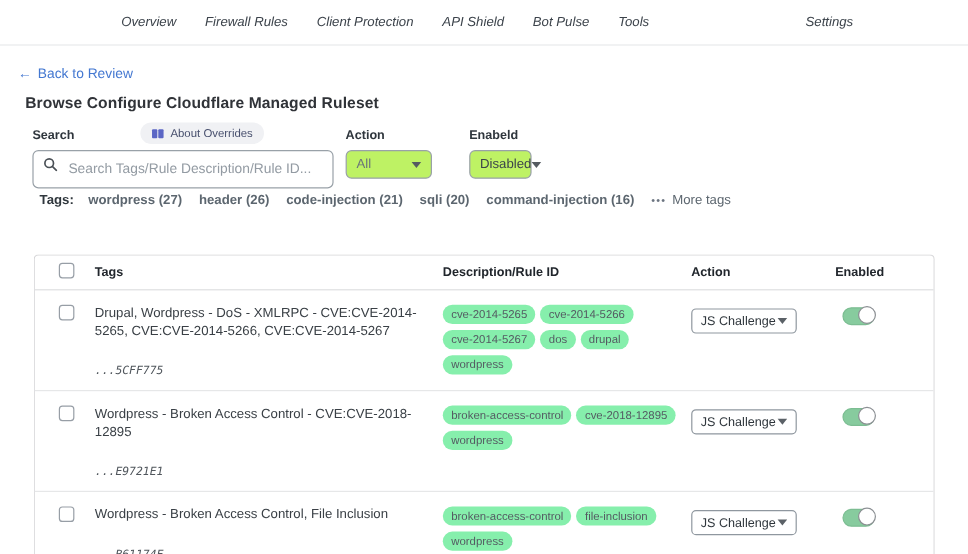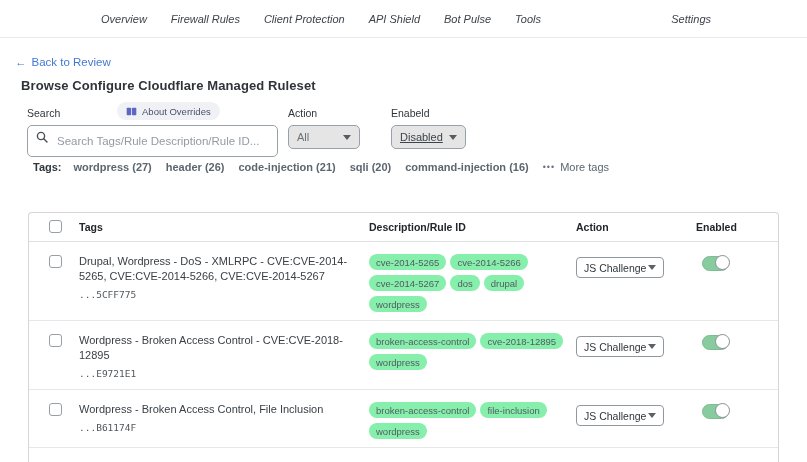--- a/index.html
+++ b/index.html
@@ -21,34 +21,34 @@
   
   .page-header { position:absolute; left:21px; top:78px; display:flex; align-items:center; gap:9px;flex-direction:column; }
   .page-title { font-size:13px; font-weight:700; color:#303338; letter-spacing:.1px; }
   .about-badge { display:inline-flex; align-items:center; gap:5px; background:#f0f1f4; border-radius:9px;
                  height:18px; padding:0 9px; font-size:9.5px; color:#474f6d; cursor:pointer; }
   .about-badge svg { display:block; }
 
   
   .filters { position:absolute; top:107px; left:0; width:100%; height:42px; }
   .fgroup { position:absolute; top:0; }
-  .flabel { font-size:10.5px; font-weight:400; color:#2f363d; margin-bottom:6px; }
+  .flabel { font-size:10.5px; font-weight:700; color:#2f363d; margin-bottom:6px; }
   .search-group { left:27px; width:251px; }
   .search-box { position:relative; }
   .search-box input { width:251px; height:32px; border:1px solid #99a1a8; border-radius:5px;
                       padding:0 8px 0 29px; font-size:11.5px; color:#3c434b; outline:none;
                       font-family:"Liberation Sans", sans-serif; }
   .search-box input::placeholder { color:#939ba3; }
   .search-icon { position:absolute; left:9px; top:6px; }
   .action-group { left:288px; }
   .enabled-group { left:391px; }
-  .select { height:24px; border:1px solid #99a1a8; border-radius:5px; background:#e5e5e5; display:flex;
+  .select { height:24px; border:1px solid #99a1a8; border-radius:5px; background:#bef264; display:flex;
             align-items:center; justify-content:space-between; padding:0 8px; font-size:11px; cursor:pointer; }
   .select.action-select { width:72px; color:#6a727a; }
-  .select.enabled-select { width:75px; color:#3c434b;text-decoration:underline; }
+  .select.enabled-select { width:52px; color:#3c434b; }
   .caret { width:0; height:0; border-left:4px solid transparent; border-right:4px solid transparent; border-top:5px solid #555b61; }
 
   
   .tags-bar { position:absolute; left:33px; top:161px; display:flex; align-items:center; font-size:11px; }
   .tags-bar-label { font-weight:700; color:#30373d; margin-right:12px; }
   .tag-link { color:#5c666f; margin-right:14px; cursor:pointer; text-decoration:none;font-weight:bold; }
   .more-tags { color:#5c666f; cursor:pointer; display:flex; align-items:center; gap:5px; }
   .ellipsis { font-size:9px; letter-spacing:1px; color:#6b7480; }
 
   
@@ -56,21 +56,21 @@
                  border:1px solid #d6d6d8; border-bottom:none; border-radius:4px 4px 0 0; background:#fff; }
   .trow, .thead { display:grid; grid-template-columns:50px 290px 207px 118px 86px; }
   .thead { height:29px; align-items:center; border-bottom:1px solid #dedfe0; font-size:10.5px; font-weight:700; color:#21262c; }
   .thead .hcell-enabled { padding-left:2px; }
   .trow { border-bottom:1px solid #e6e7e8; }
   .cb-cell { padding:12px 0 0 20px; }
   .thead .cb-cell { padding-top:0; }
   .checkbox { display:inline-block; width:13px; height:13px; border:1.5px solid #979ea6; border-radius:3px; background:#fff; cursor:pointer; }
   .desc-cell { padding:12px 16px 10px 0; }
   .desc { font-size:11px; line-height:15px; color:#3a4046; }
-  .rule-id { margin-top:5px; font-family:"DejaVu Sans Mono", monospace; font-size:9.5px; color:#51575d; }
+  .rule-id { margin-top:20px; font-family:"DejaVu Sans Mono", monospace; font-size:9.5px; color:#51575d;font-style:italic; }
   .tags-cell { padding:12px 8px 8px 0; display:flex; flex-wrap:wrap; align-content:flex-start; gap:5px 4px; }
   .pill { display:inline-block; background:#86efac; color:#545b62; border-radius:9px; padding:2.5px 7px;
           font-size:9.5px; line-height:11px; white-space:nowrap; }
   .action-cell { padding-top:15px; }
   .mini-select { width:88px; height:21px; border:1px solid #8f979f; border-radius:4px; background:#fff;
                  display:flex; align-items:center; justify-content:space-between; padding:0 7px;
                  font-size:10.5px; color:#2f363c; cursor:pointer; }
   .mini-select .caret { border-top-color:#5b6167; }
   .enabled-cell { padding:14px 0 0 8px; }
   .toggle { position:relative; width:27px; height:15px; border-radius:8px; background:#c6cacd; cursor:pointer; }

